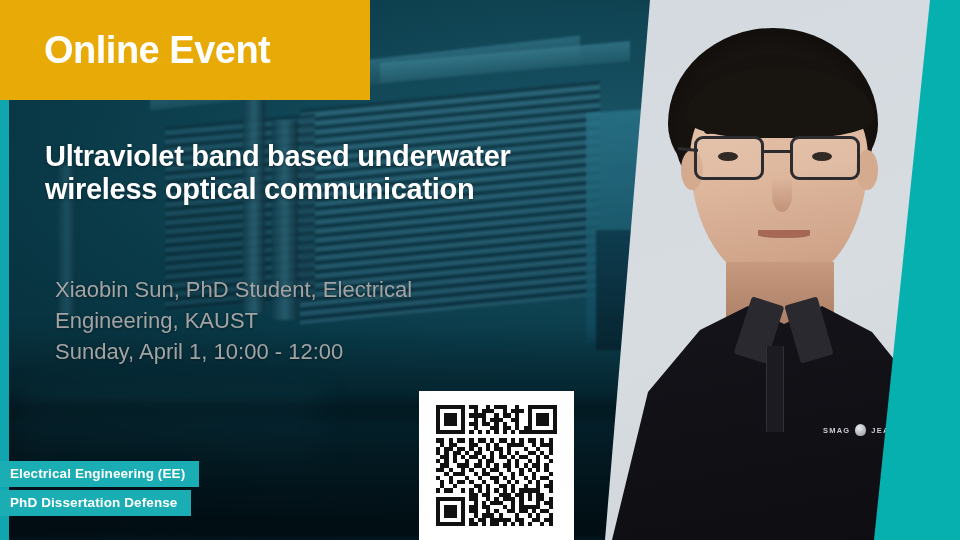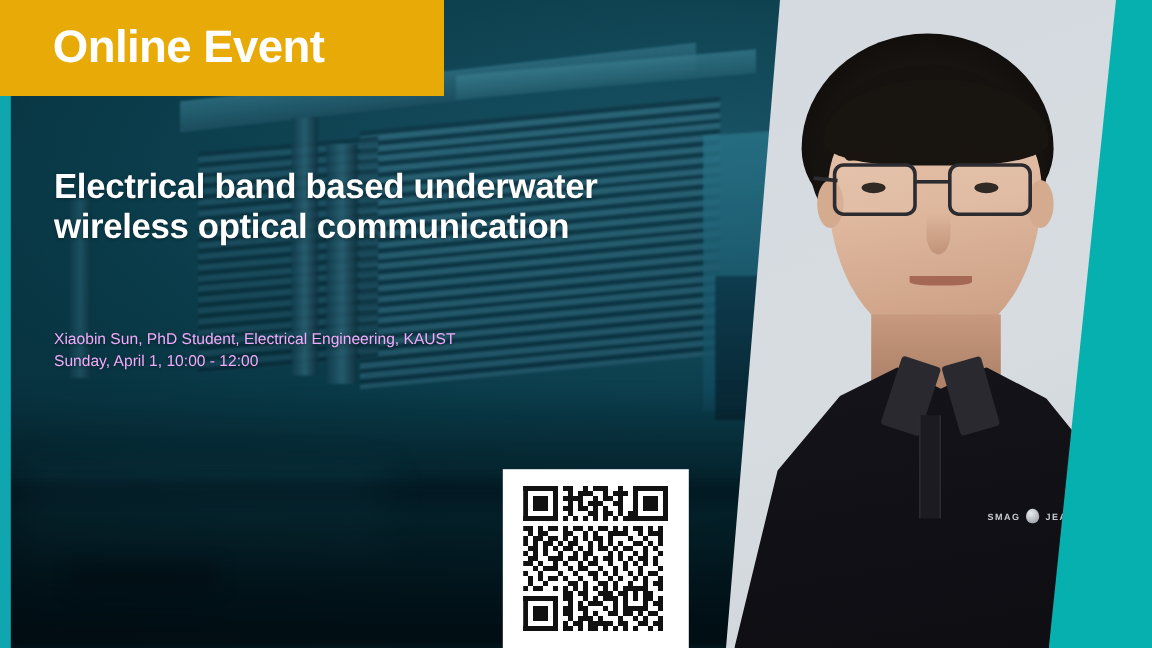--- a/index.html
+++ b/index.html
@@ -82,42 +82,42 @@
   }
 
   
   .edge-stripe {
     position:absolute; left:0; top:80px; width:9px; height:460px;
     background:#0fa6b0;
   }
 
   
   .gold-banner {
-    position:absolute; left:0; top:0; width:370px; height:80px;
+    position:absolute; left:0; top:0; width:370px; height:100px;
     background:#e8aa06;
     display:flex; align-items:center;
   }
   .gold-banner .label {
     margin-left:44px;
     font-size:38px; font-weight:bold; color:#ffffff; letter-spacing:-0.5px;
     line-height:1;
   }
 
   
   .title {
     position:absolute; left:45px; top:140px; width:470px;
     font-size:29px; font-weight:bold; color:#ffffff;
     line-height:1.15; letter-spacing:-0.3px;
     text-shadow:0 1px 3px rgba(0,0,0,.35);
   }
 
   
   .details {
-    position:absolute; left:45px; top:274px; width:430px;
-    font-size:13px; color:#f0abfc; line-height:1.42;
+    position:absolute; left:55px; top:274px; width:430px;
+    font-size:22px; color:#a3a3a3; line-height:1.42;
     text-shadow:0 1px 3px rgba(0,0,0,.4);
   }
   .details div { white-space:pre-wrap; }
 
   
   .badges { position:absolute; left:0; top:461px; }
   .badge {
     background:#1aadb4; color:#ffffff;
     font-size:13.5px; font-weight:bold;
     padding:5px 14px 6px 10px;
@@ -297,27 +297,35 @@
     </div>
     <div class="photo-teal"></div>
   </div>
 
   <div class="edge-stripe"></div>
 
   <div class="gold-banner">
     <span class="label">Online Event</span>
   </div>
 
-  <div class="title">Electrical band based underwater wireless optical communication</div>
+  <div class="title">Ultraviolet band based underwater wireless optical communication</div>
 
   <div class="details">
     <div>Xiaobin Sun, PhD Student, Electrical Engineering, KAUST</div>
     <div>Sunday, April 1, 10:00 - 12:00</div>
   </div>
 
+  <div class="badges">
+    <span class="badge-row">
+      <span class="badge">Electrical Engineering (EE)</span>
+    </span>
+    <span class="badge-row">
+      <span class="badge">PhD Dissertation Defense</span>
+    </span>
+  </div>
 
   <div class="qr-card">
     <svg class="qr" viewBox="0 0 29 29" shape-rendering="crispEdges">
       <rect width="29" height="29" fill="#ffffff"></rect>
       <g fill="#111111">
 
         <rect x="0" y="0" width="7" height="1"></rect>
           <rect x="0" y="6" width="7" height="1"></rect>
         <rect x="0" y="0" width="1" height="7"></rect>
           <rect x="6" y="0" width="1" height="7"></rect>

